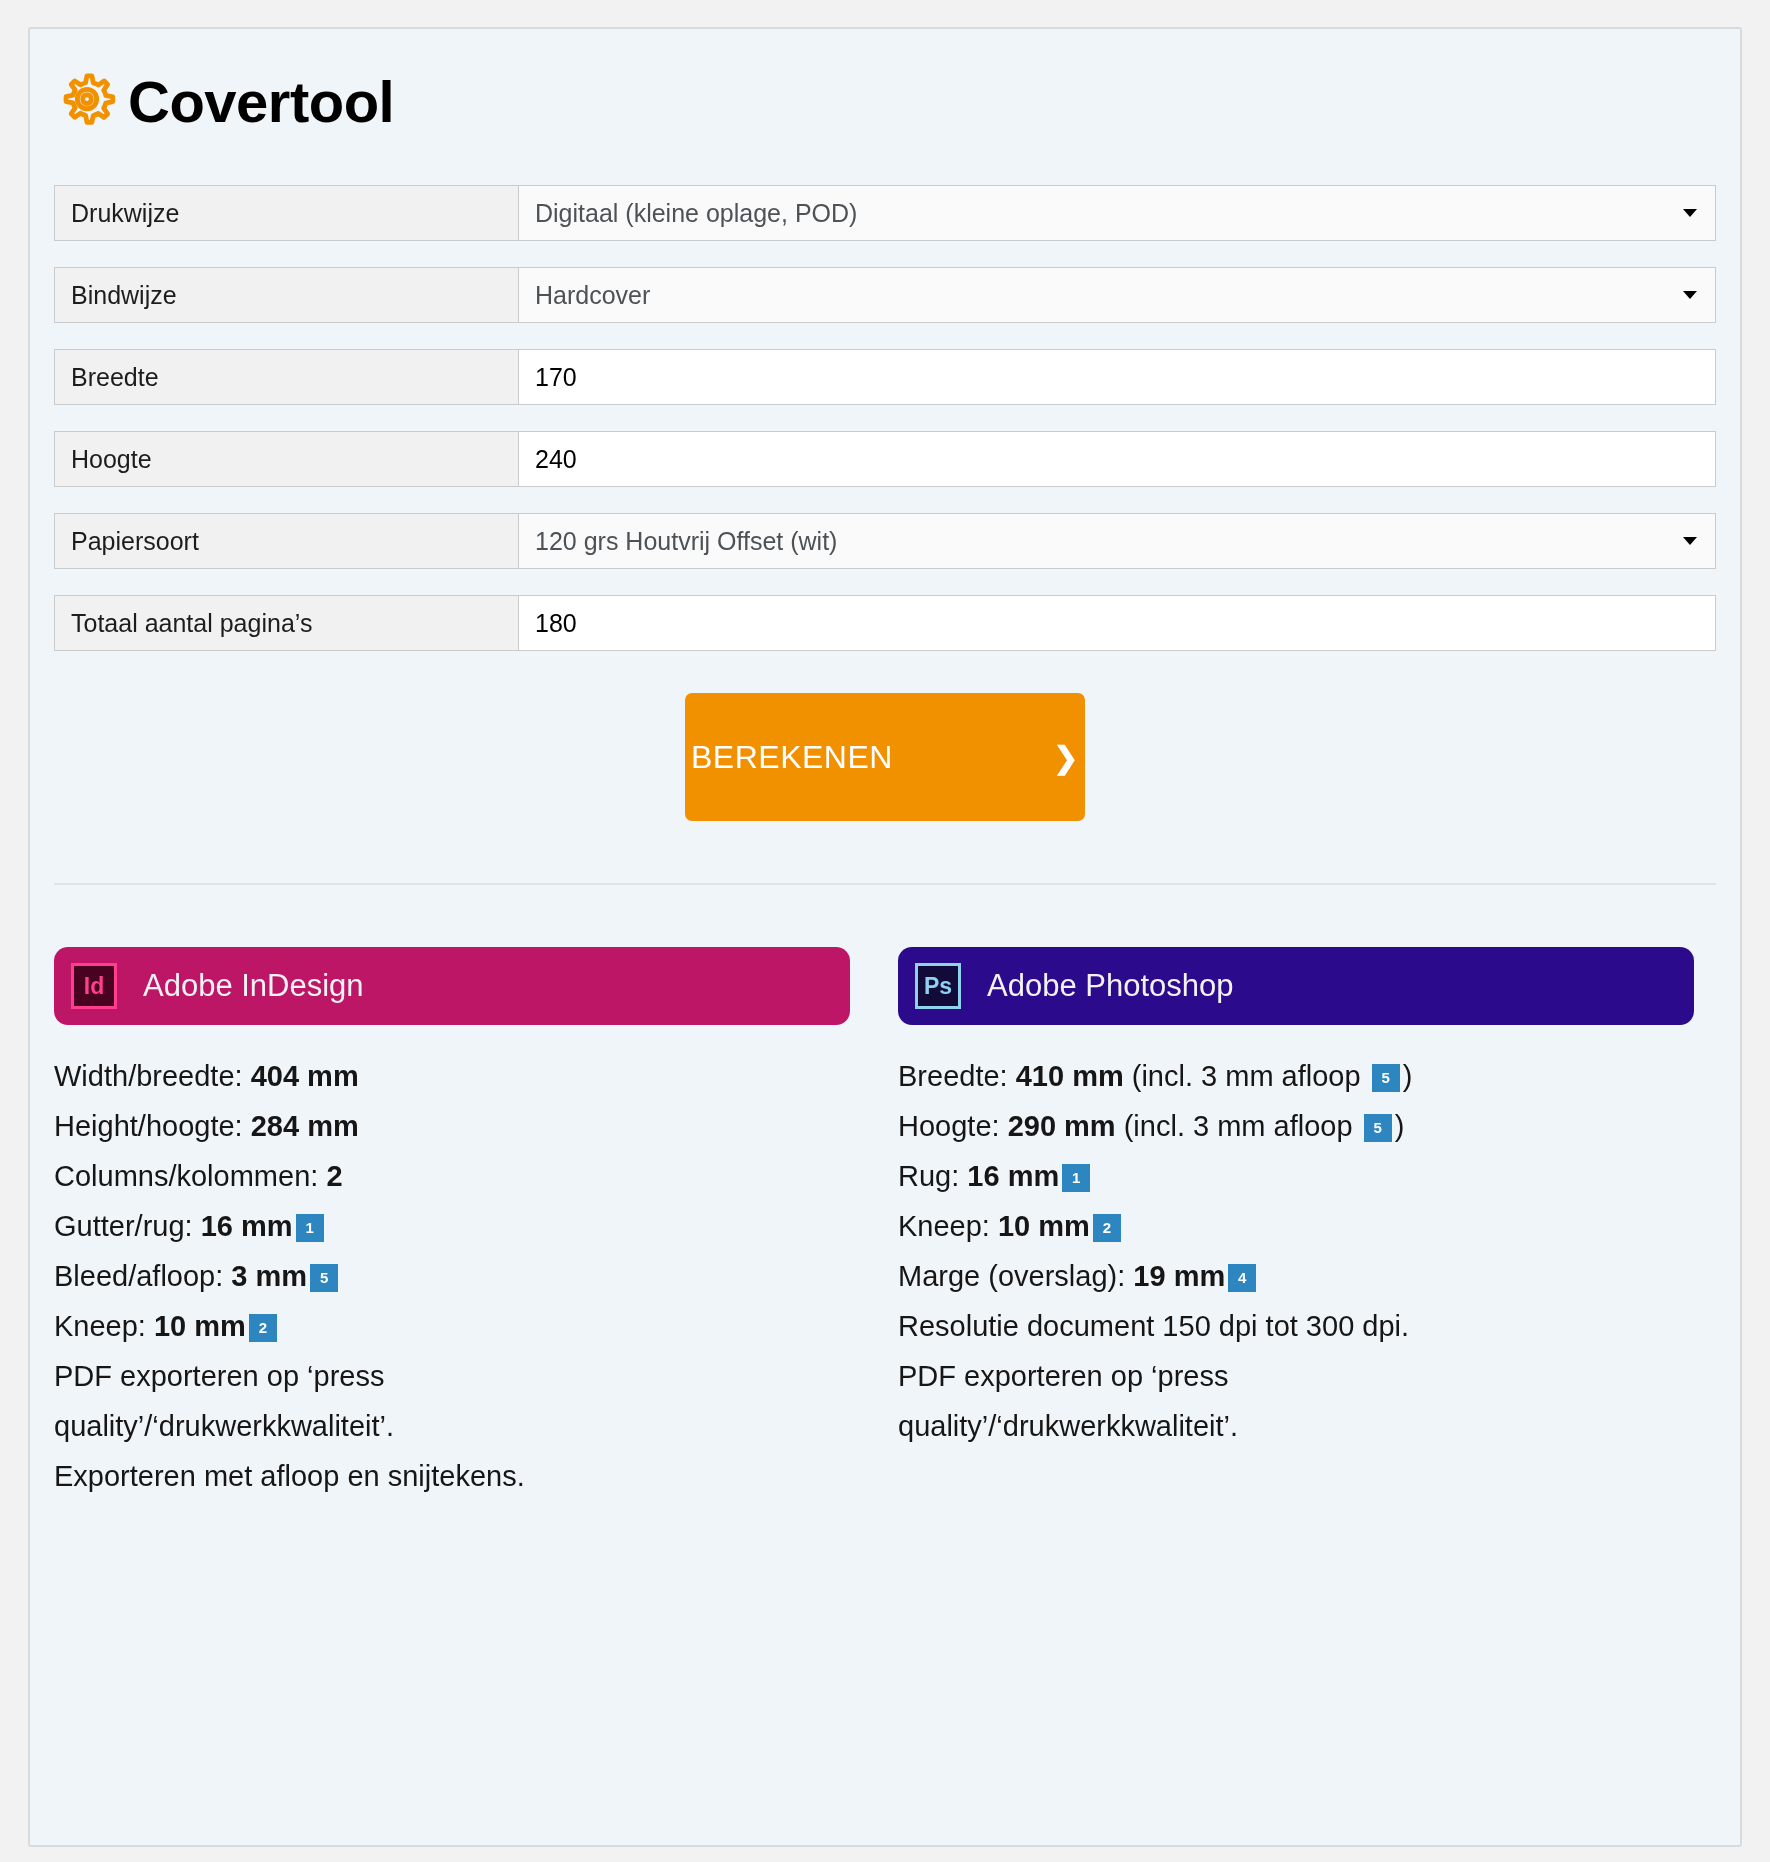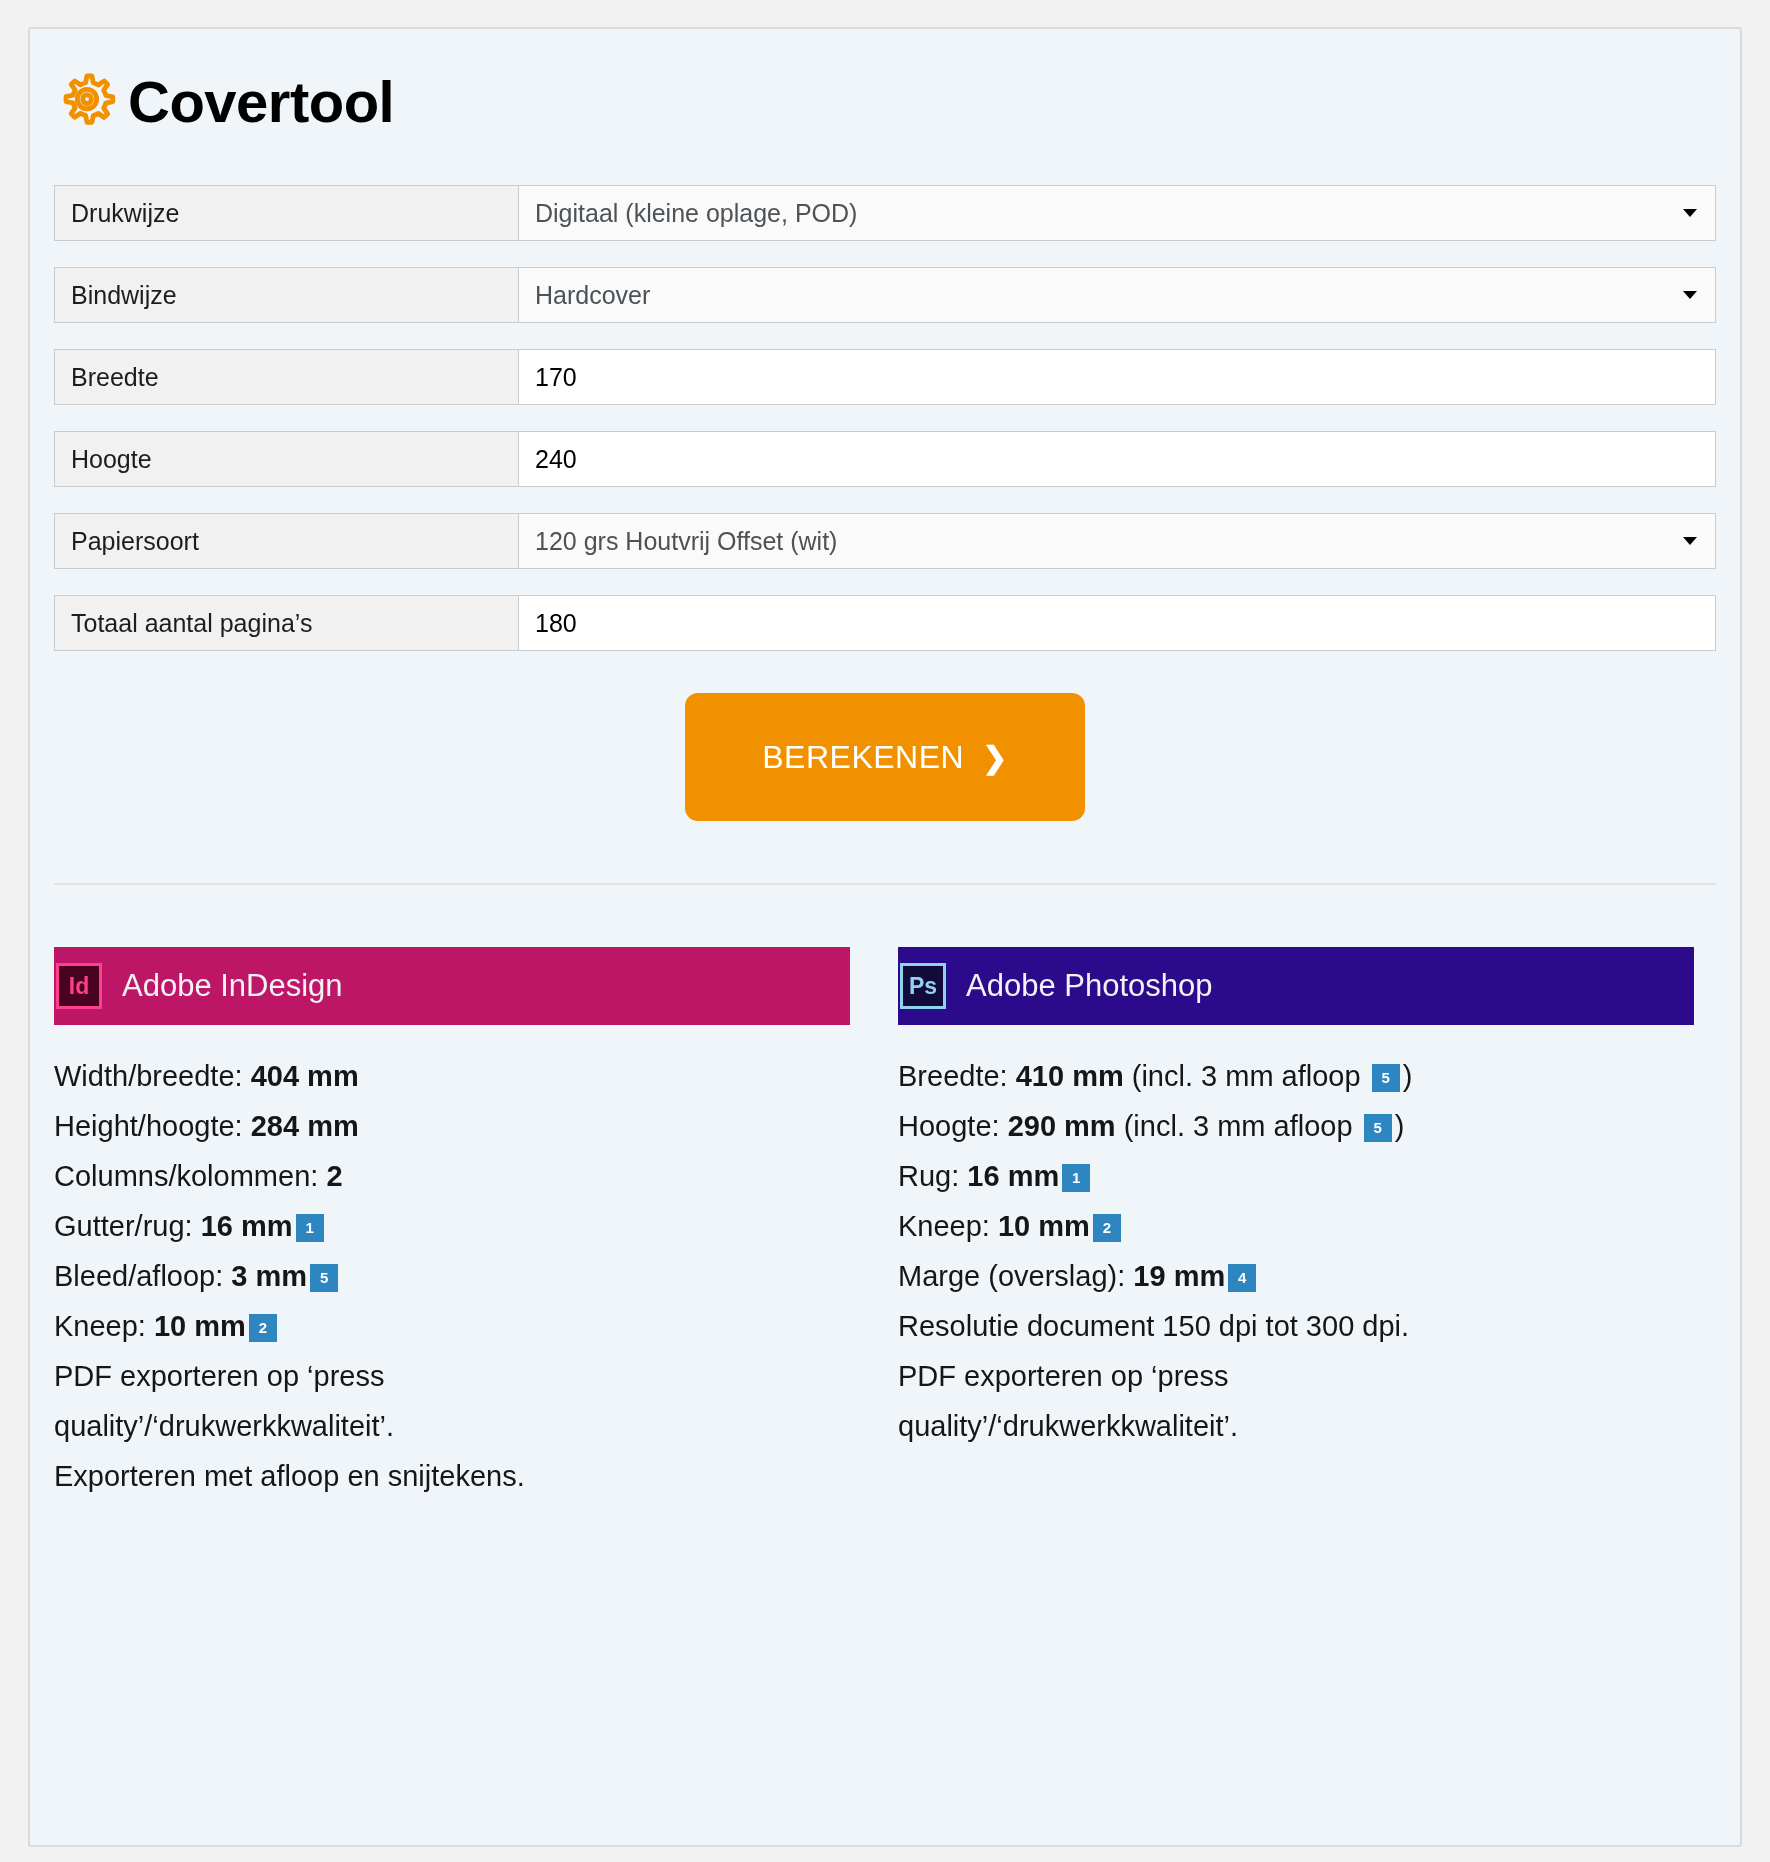--- a/index.html
+++ b/index.html
@@ -96,30 +96,30 @@
   
   .btn-wrap {
     display: flex;
     justify-content: center;
     margin-top: 42px;
   }
   .calc-btn {
     background: #f29100;
     color: #ffffff;
     border: none;
-    border-radius: 13px;
+    border-radius: 7px;
     width: 400px;
     height: 128px;
     font-size: 32px;
     font-family: "Liberation Sans", sans-serif;
     letter-spacing: 0.5px;
     cursor: pointer;
     display: flex;
     align-items: center;
-    justify-content: center;
+    justify-content: space-between;
     gap: 18px;
   }
   .calc-btn .chev { font-size: 30px; font-weight: bold; }
 
   
   .divider {
     height: 2px;
     background: #e2e2e2;
     margin: 62px 24px 0 24px;
   }
@@ -129,22 +129,23 @@
     display: flex;
     gap: 48px;
     padding: 0 24px;
     margin-top: 62px;
   }
   .panel { width: 796px; }
   .panel-header {
     height: 78px;
     display: flex;
     align-items: center;
-    padding-left: 2px;
-    gap: 20px;
+    padding-left: 17px;
+    gap: 26px;
+    border-radius: 14px;
   }
   .panel-header.indesign { background: #be1667; }
   .panel-header.photoshop { background: #2b0a8c; }
   .panel-header .panel-title {
     font-size: 31px;
     color: #f2f2f2;
     font-weight: normal;
   }
   .adobe-badge {
     width: 46px; height: 46px; flex: none;

